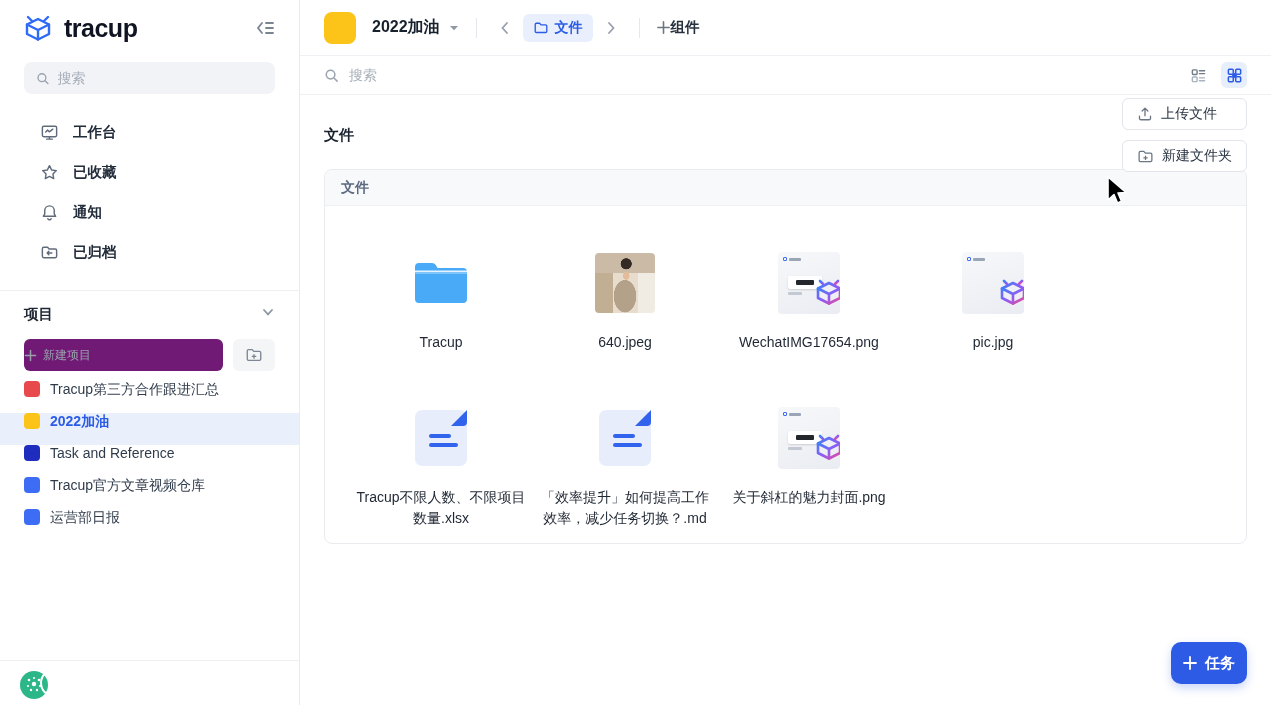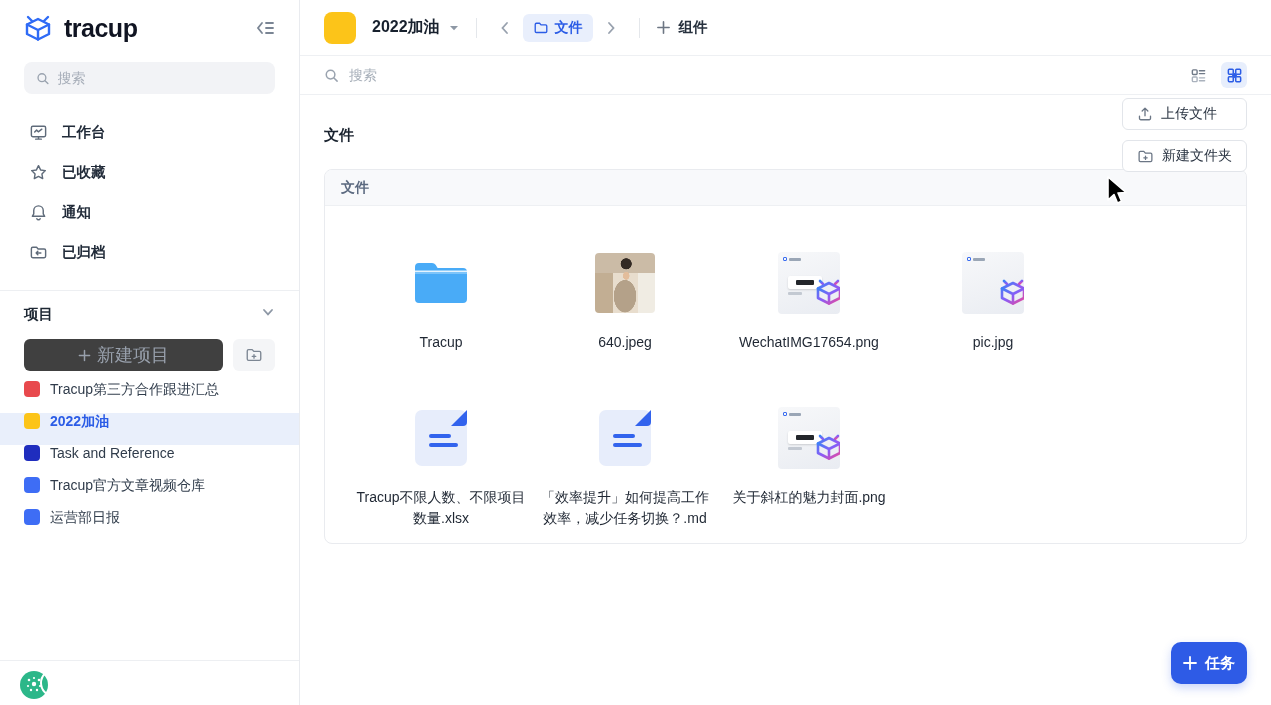--- a/index.html
+++ b/index.html
@@ -25,34 +25,34 @@
   .side-search {
     margin:6px 24px 10px; height:32px; background:#f2f3f6; border-radius:8px;
     display:flex; align-items:center; padding:0 12px; gap:8px;
   }
   .side-search input {
     border:none; outline:none; background:transparent; font-size:14px; width:100%;
     font-family:inherit; color:#333;
   }
   .side-search input::placeholder { color:#a7aeb9; }
 
-  .side-menu { padding:8px 1px 4px; }
+  .side-menu { padding:8px 12px 4px; }
   .menu-item { display:flex; align-items:center; height:40px; padding:0 28px; gap:14px; cursor:pointer; }
   .menu-item .mi-label { font-size:14.5px; font-weight:600; color:#222c3a; }
 
   .side-divider { height:1px; background:#edeff2; margin:14px 0 0; }
 
   .projects-header { display:flex; align-items:center; height:46px; padding:0 24px; }
   .projects-header .ph-label { font-size:14.5px; font-weight:700; color:#1d2733; }
   .projects-header .ph-caret { margin-left:auto; }
 
   .new-project-row { display:flex; padding:0 24px; gap:10px; margin:2px 0 10px; }
   .new-project-btn {
-    flex:1; height:32px; background:#404040; border:none; border-radius:6px;
-    color:#98a0ac; font-size:18px; display:flex; align-items:center; justify-content:center; gap:6px;
+    flex:1; height:32px; background:#701a75; border:none; border-radius:6px;
+    color:#98a0ac; font-size:12px; display:flex; align-items:center; justify-content:flex-start; gap:6px;
     cursor:pointer; font-family:inherit;
   }
   .new-folder-side-btn {
     width:42px; height:32px; background:#f4f5f7; border:none; border-radius:6px;
     display:flex; align-items:center; justify-content:center; cursor:pointer;
   }
 
   .project-list { display:flex; flex-direction:column; }
   .project-item { display:flex; align-items:flex-start; height:32px; padding:0 24px; gap:10px; cursor:pointer; }
   .project-item .swatch { width:16px; height:16px; border-radius:4px; flex:none; }
@@ -79,21 +79,21 @@
   .proj-icon { width:32px; height:32px; border-radius:8px; flex:none; }
   .proj-title { font-size:16px; font-weight:700; color:#18212e; margin-left:16px; }
   .title-caret { margin-left:8px; cursor:pointer; display:flex; }
   .vsep { width:1px; height:20px; background:#e4e7eb; margin:0 16px; }
   .nav-chevron { width:24px; height:24px; display:flex; align-items:center; justify-content:center; cursor:pointer; }
   .tab-pill {
     height:28px; border-radius:6px; background:#e9effc; display:flex; align-items:center;
     gap:6px; padding:0 10px; margin:0 6px; cursor:pointer;
   }
   .tab-pill .tab-label { font-size:14px; font-weight:600; color:#2b5ce6; }
-  .add-component { display:flex; align-items:center; gap:8px; cursor:pointer; }
+  .add-component { display:flex; align-items:center; cursor:pointer; }
   .add-component .ac-label { font-size:14.5px; font-weight:600; color:#27313e; }
 
   
   .search-row { height:39px; display:flex; align-items:center; padding:0 24px; border-bottom:1px solid #eef0f3; background:#fff; }
   .search-row input { border:none; outline:none; font-size:14px; margin-left:10px; flex:1; font-family:inherit; color:#333; }
   .search-row input::placeholder { color:#a8b0ba; }
   .view-toggles { display:flex; align-items:center; gap:10px; }
   .toggle-btn { width:26px; height:26px; border-radius:6px; display:flex; align-items:center; justify-content:center; cursor:pointer; }
   .toggle-btn.active { background:#e7eefc; }
 

